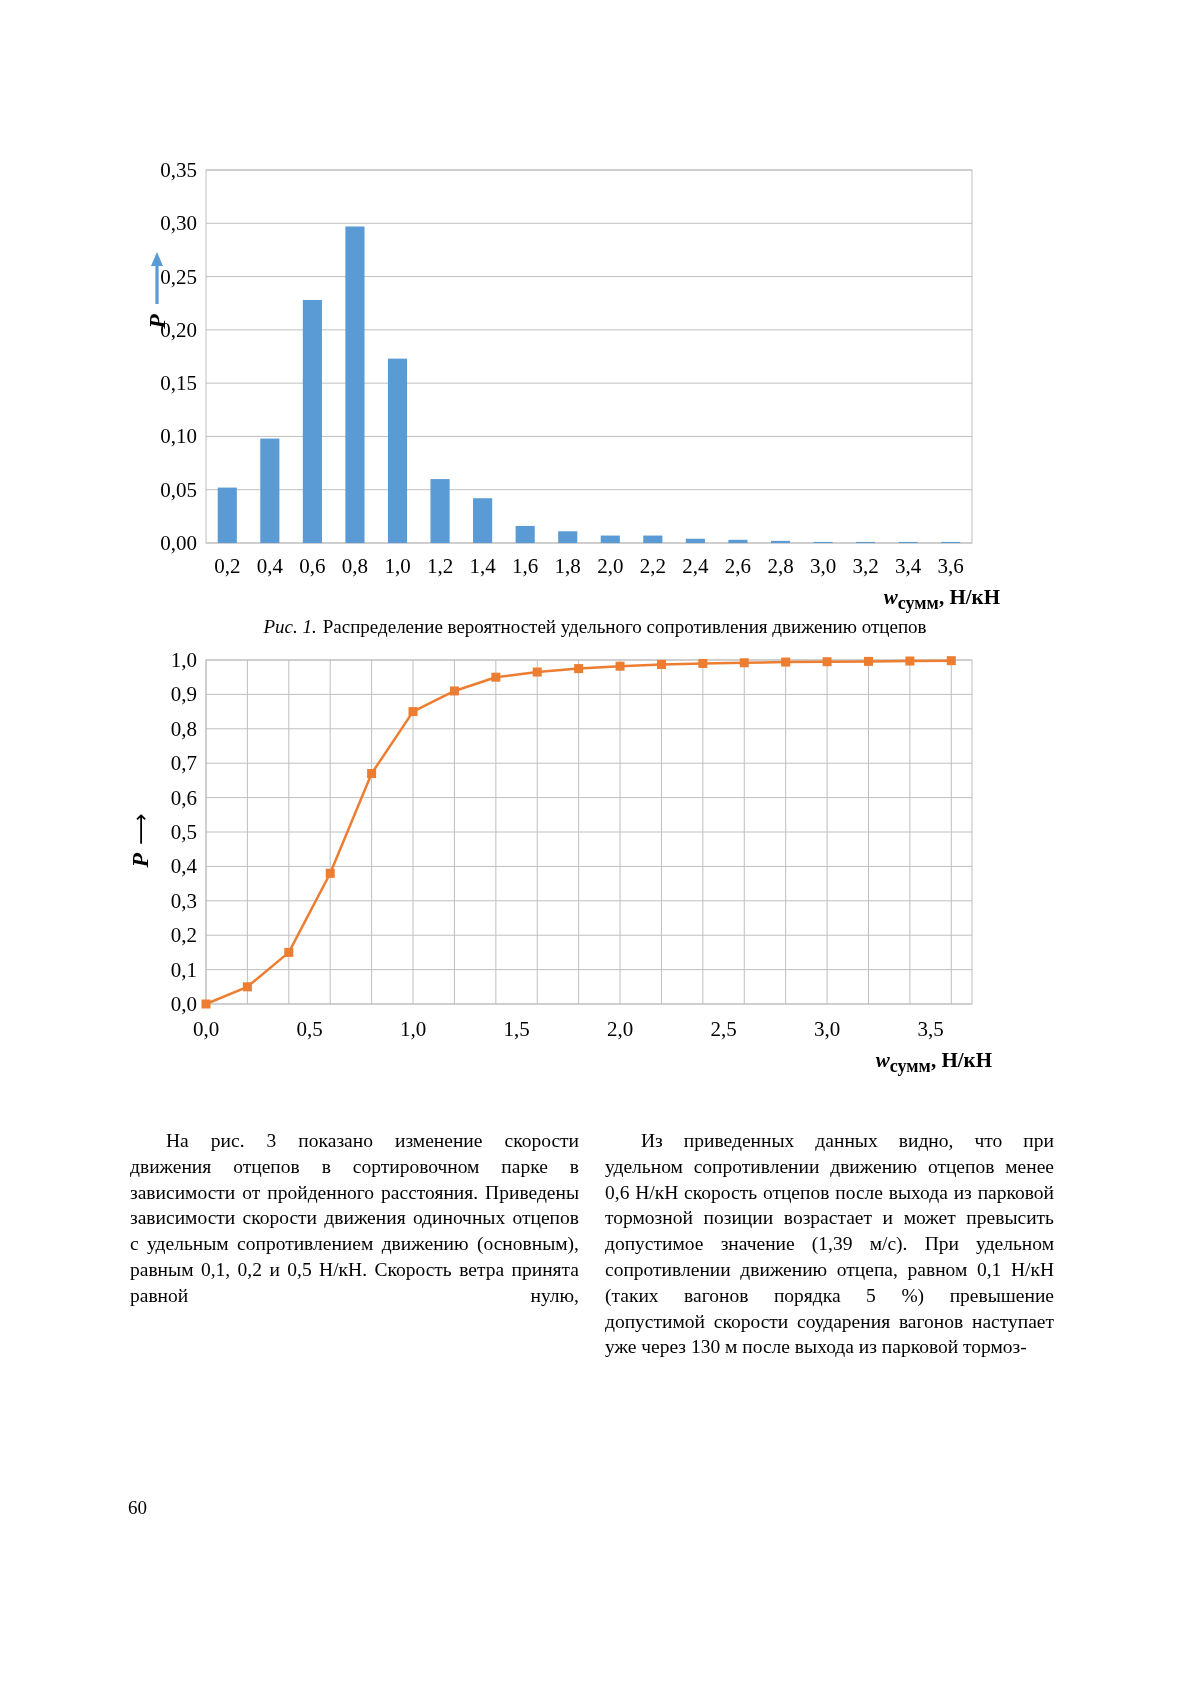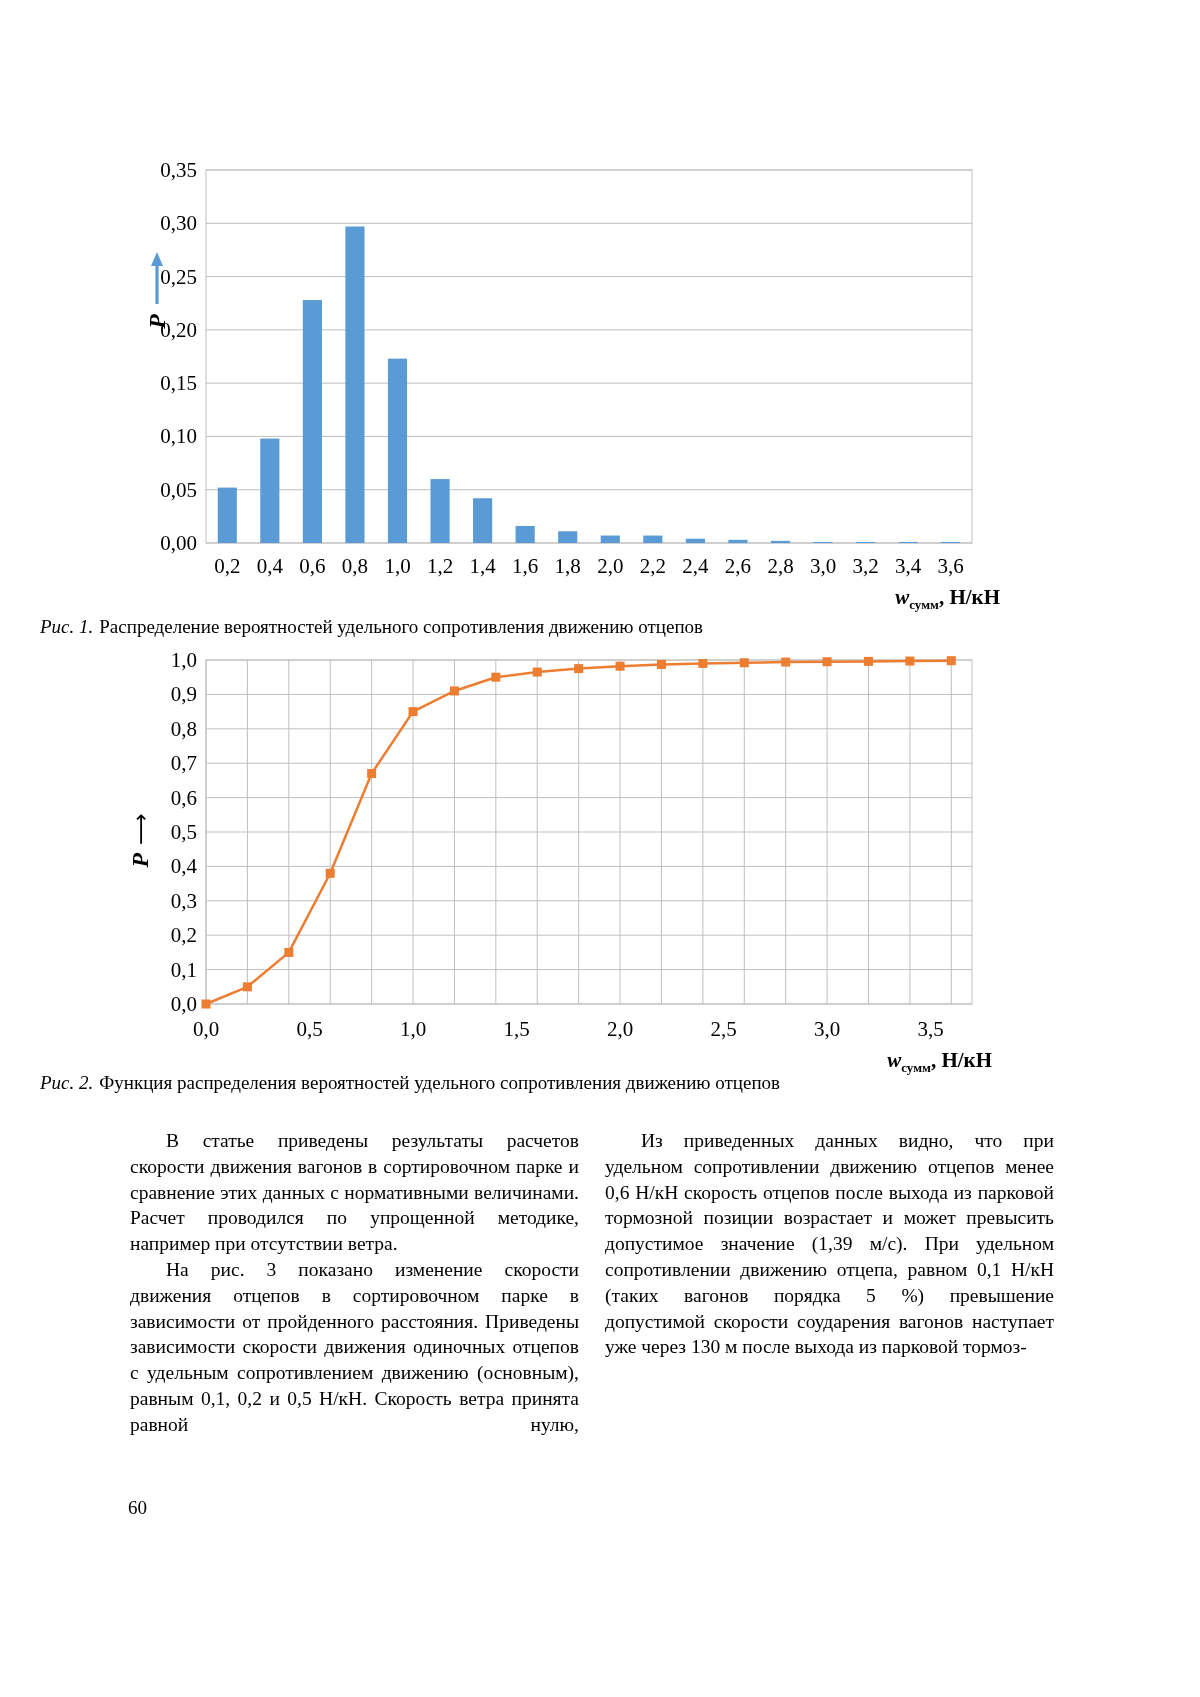--- a/index.html
+++ b/index.html
@@ -15,40 +15,40 @@
   .chart-block{position:absolute;left:140px;}
   #fig1-block{top:162px;width:880px;}
   #fig2-block{top:650px;width:880px;}
   svg text.tick{font-family:"Liberation Serif", serif;font-size:21px;fill:#000;}
   .xunit{
     text-align:right;font-size:21px;font-weight:bold;margin-top:-6px;
   }
   #fig1-block .xunit{width:860px;}
   #fig2-block .xunit{width:852px;}
   .wsym{font-style:italic;font-weight:bold;}
-  .wsub{font-size:13px;vertical-align:sub;font-weight:bold;}
+  .wsub{font-size:18px;vertical-align:sub;font-weight:bold;}
   
   .ylab1{
     position:absolute;left:2px;top:90px;width:30px;
     display:flex;flex-direction:column;align-items:center;gap:2px;
   }
   .ylab1 svg{color:var(--accent,#5b9bd5);}
   .p-letter{
     font-family:"Liberation Serif", serif;font-style:italic;font-weight:bold;
     font-size:24px;transform:rotate(-90deg);
   }
   .ylab2{
     position:absolute;left:-26px;top:178px;white-space:nowrap;
     transform:rotate(-90deg);font-size:22px;
   }
   .ylab2 .p-letter{display:inline;transform:none;margin-right:8px;}
   .long-arrow{font-size:22px;letter-spacing:-2px;}
   
   .caption{
-    position:absolute;left:40px;width:1110px;
+    position:absolute;left:40px;width:1110px;text-align:center;
     font-size:19px;
   }
   #caption1{top:616px;}
   #caption2{top:1072px;}
   .cap-label{font-style:italic;margin-right:6px;}
   
   .body-text{
     position:absolute;left:130px;top:1128px;
     display:flex;gap:26px;
   }
@@ -210,27 +210,23 @@
         <rect x="599.7702702702703" y="8.25200000000001" width="9" height="9" fill="#ed7d31"></rect>
         <rect x="641.1756756756756" y="7.564000000000021" width="9" height="9" fill="#ed7d31"></rect>
         <rect x="682.581081081081" y="7.220000000000027" width="9" height="9" fill="#ed7d31"></rect>
         <rect x="723.9864864864866" y="6.875999999999976" width="9" height="9" fill="#ed7d31"></rect>
         <rect x="765.3918918918919" y="6.531999999999982" width="9" height="9" fill="#ed7d31"></rect>
         <rect x="806.7972972972973" y="6.187999999999988" width="9" height="9" fill="#ed7d31"></rect>
       </svg>
     <div class="xunit"><span class="wsym">w</span><span class="wsub">сумм</span><span>, Н/кН</span></div>
   </div>
 
-  <div class="caption" id="caption2">
-    <span class="cap-label">Рис. 2.</span><span>Функция распределения вероятностей удельного сопротивления движению отцепов</span>
-  </div>
 
   <div class="body-text">
     <div class="col">
-      <p>В статье приведены результаты расчетов скорости движения вагонов в сортировочном парке и сравнение этих данных с нормативными величинами. Расчет проводился по упрощенной методике, например при отсутствии ветра.</p>
       <p class="fill-last">На рис. 3 показано изменение скорости движения отцепов в сортировочном парке в зависимости от пройденного расстояния. Приведены зависимости скорости движения одиночных отцепов с удельным сопротивлением движению (основным), равным 0,1, 0,2 и 0,5 Н/кН. Скорость ветра принята равной нулю,</p>
     </div>
     <div class="col">
       <p>Из приведенных данных видно, что при удельном сопротивлении движению отцепов менее 0,6 Н/кН скорость отцепов после выхода из парковой тормозной позиции возрастает и может превысить допустимое значение (1,39 м/с). При удельном сопротивлении движению отцепа, равном 0,1 Н/кН (таких вагонов порядка 5 %) превышение допустимой скорости соударения вагонов наступает уже через 130 м после выхода из парковой тормоз-</p>
     </div>
   </div>
 
   <div class="page-number">60</div>
 </div>
 

